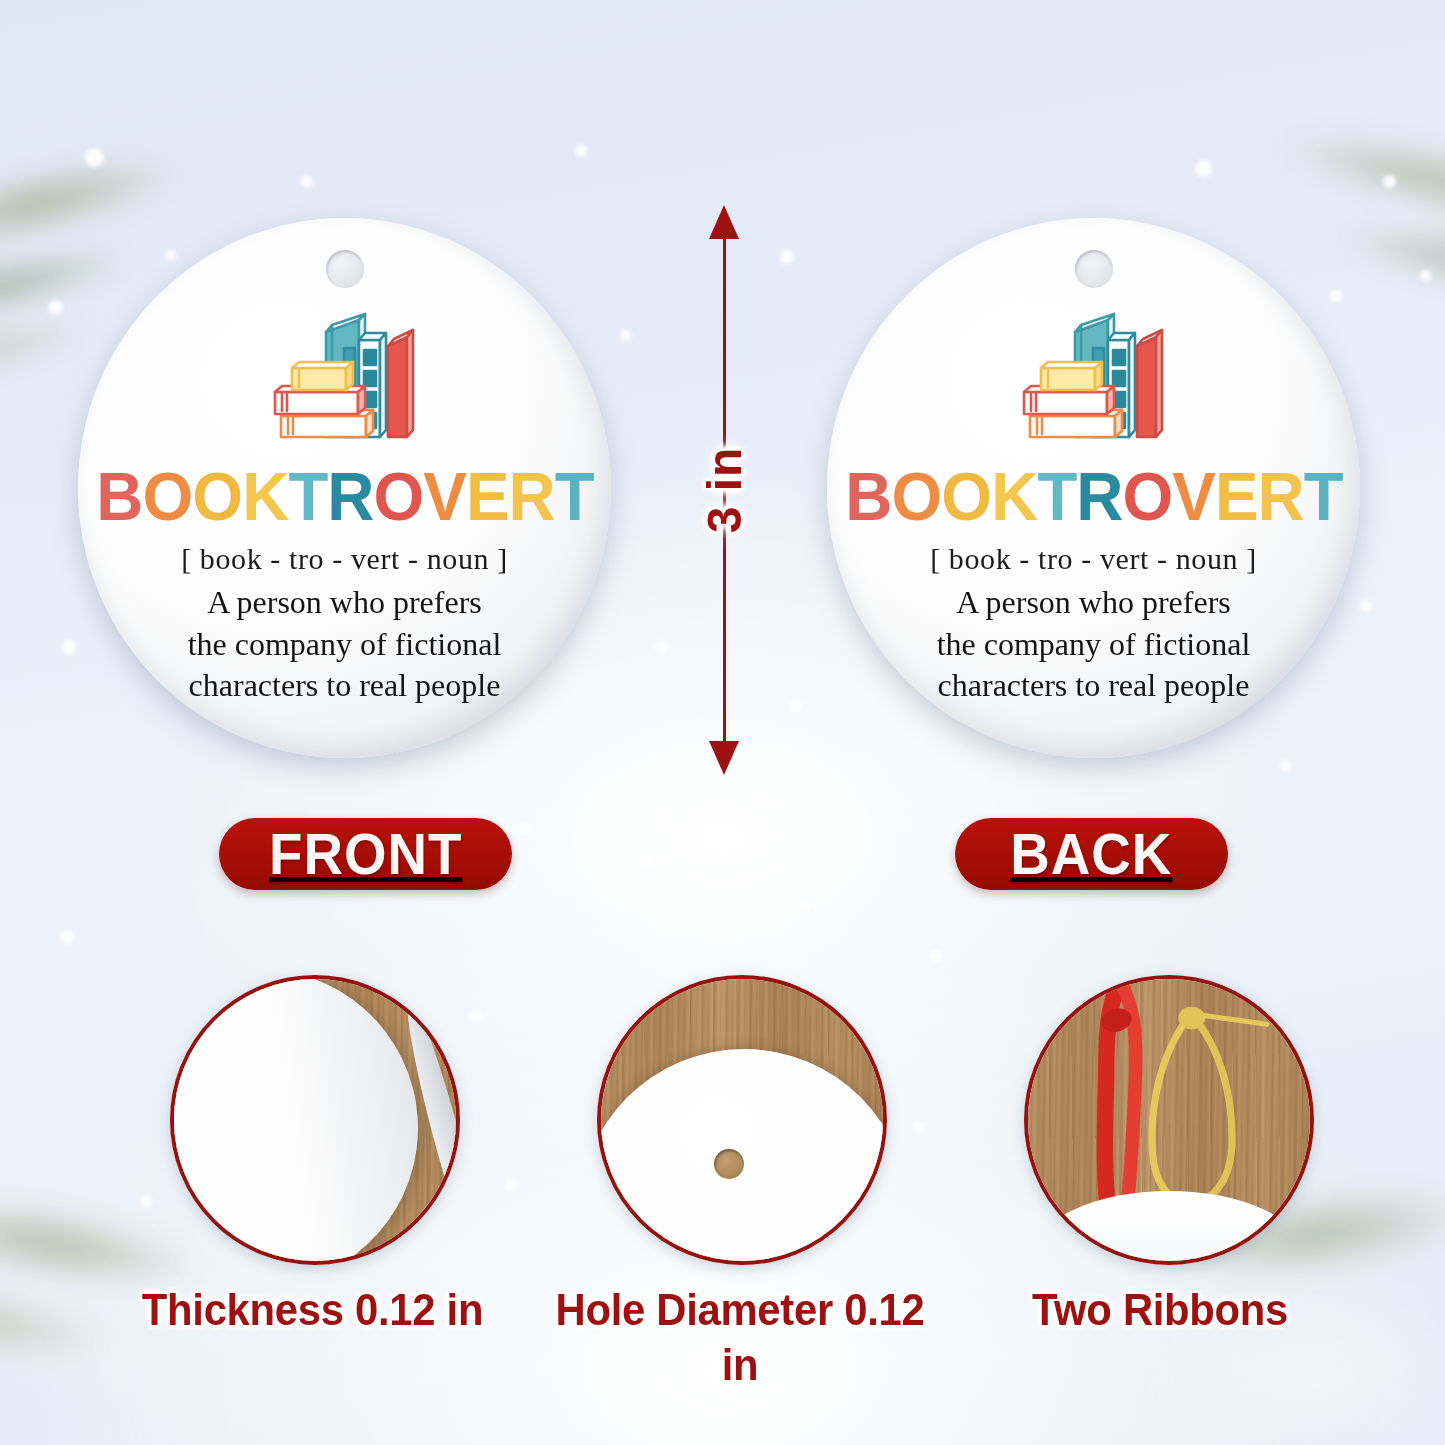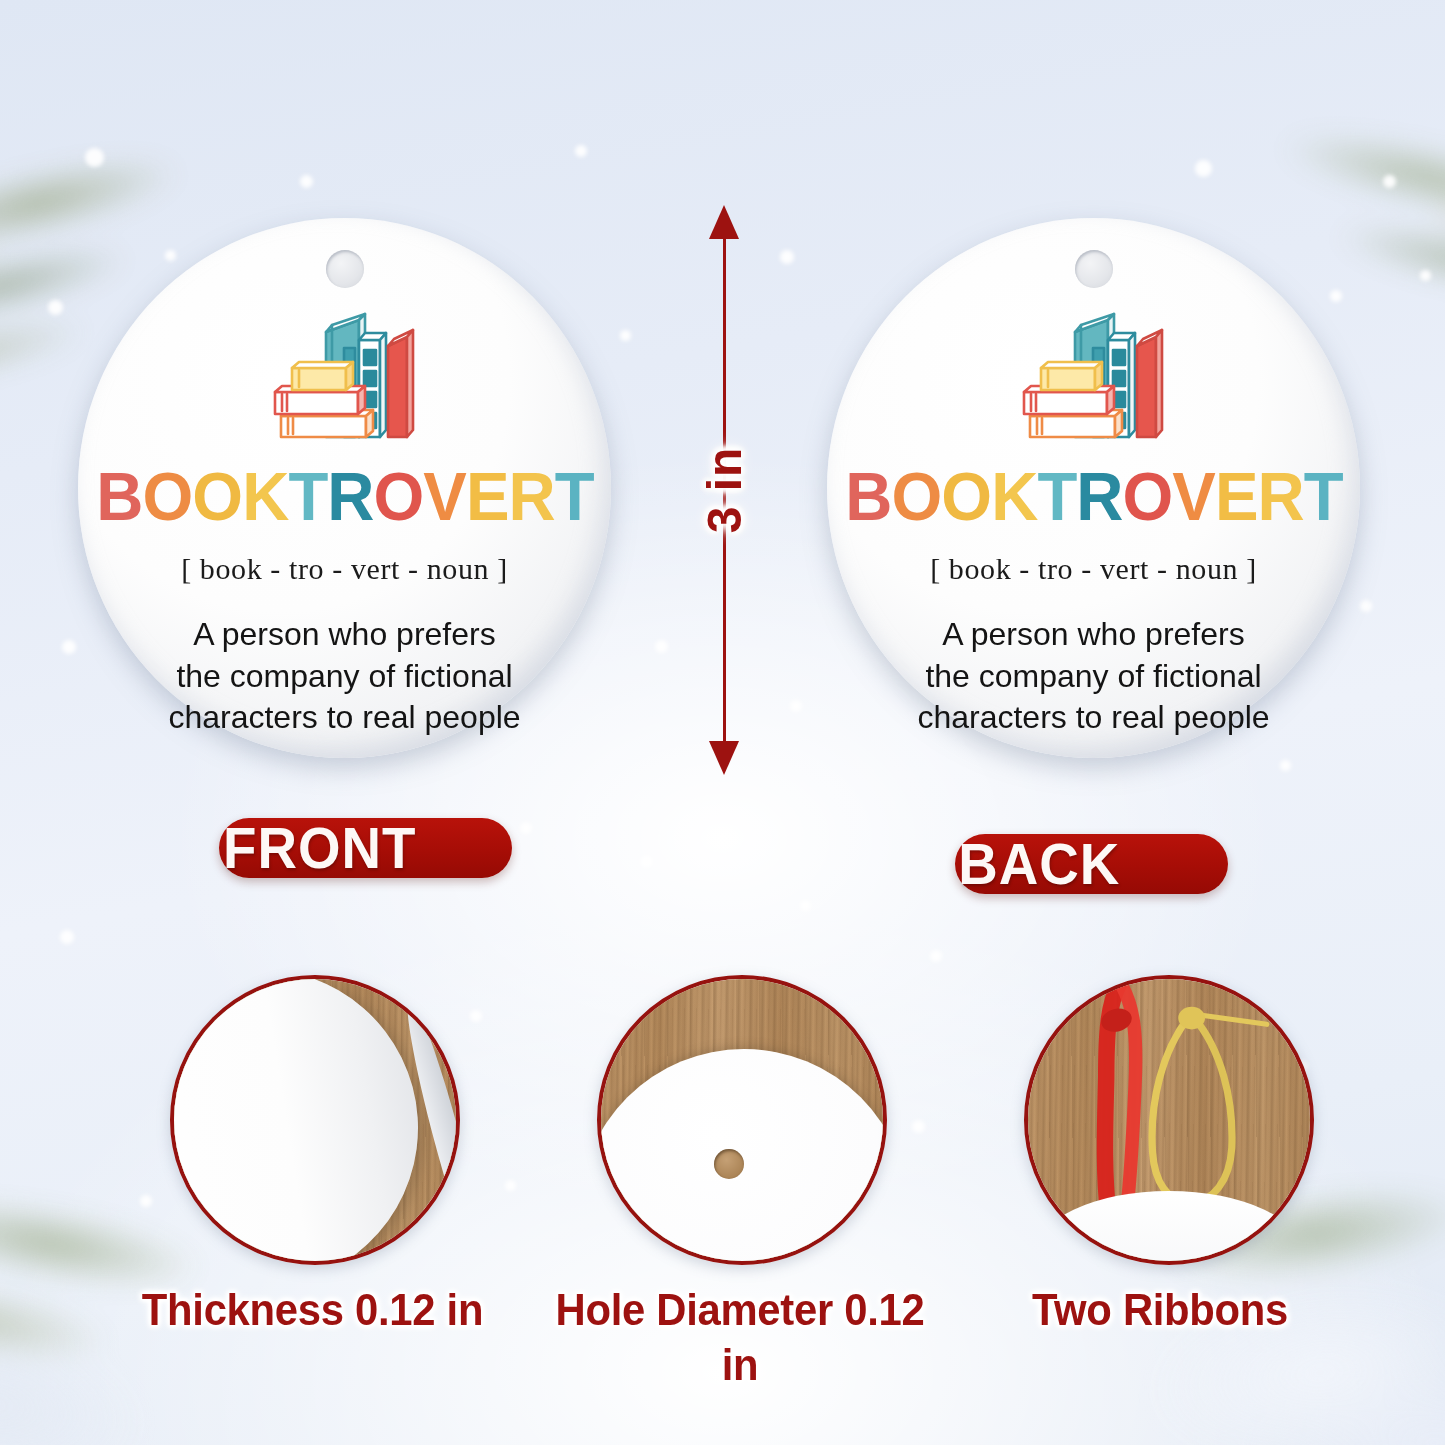--- a/index.html
+++ b/index.html
@@ -67,48 +67,48 @@
     box-shadow:inset 1px 2px 3px rgba(150,157,170,.6);}
 
   .art{position:absolute;left:0;right:0;top:88px;display:flex;flex-direction:column;align-items:center;}
 
   .books{width:196px;height:150px;display:block;}
 
   .brand{margin-top:6px;font-family:"Liberation Sans",sans-serif;font-weight:bold;
     font-size:68px;letter-spacing:-1px;line-height:1;display:flex;transform:scaleX(.96);}
   .brand span{display:inline-block;}
 
-  .phon{margin-top:22px;font-family:"Liberation Serif",serif;font-size:30px;color:#1b1b1b;
+  .phon{margin-top:12px;font-family:"Liberation Serif",serif;font-size:30px;color:#1b1b1b;
     letter-spacing:.6px;white-space:nowrap;}
-  .defn{margin-top:28px;font-family:Liberation Sans, sans-serif;font-size:32px;color:#141414;
+  .defn{margin-top:6px;font-family:Liberation Serif, serif;font-size:32px;color:#141414;
     line-height:1.30;text-align:center;}
 
   
   .dim{position:absolute;left:722px;top:205px;height:570px;width:4px;z-index:30;}
   .dim-line{position:absolute;left:1px;top:24px;bottom:24px;width:3px;background:#9d1210;}
   .dim-arrow{position:absolute;left:50%;transform:translateX(-50%);width:0;height:0;
     border-left:15px solid transparent;border-right:15px solid transparent;}
   .dim-arrow.up{top:0;border-bottom:34px solid #9d1210;}
   .dim-arrow.down{bottom:0;border-top:34px solid #9d1210;}
   .dim-label{position:absolute;left:50%;top:50%;transform:translate(-50%,-50%) rotate(-90deg);
     font-family:"Liberation Sans",sans-serif;font-weight:bold;font-size:48px;color:#9d1210;
     white-space:nowrap;letter-spacing:1px;
     text-shadow:0 0 8px #fff,0 0 8px #fff,0 0 14px #fff,3px 0 6px #fff,-3px 0 6px #fff,
                 0 3px 6px #fff,0 -3px 6px #fff,0 0 20px #fff;}
 
   
-  .badge{position:absolute;height:60px;border-radius:37px;
+  .badge{position:absolute;height:72px;border-radius:37px;
     background:linear-gradient(180deg,#b8120a 0%,#a60d06 55%,#960a04 100%);
-    display:flex;align-items:center;justify-content:flex-start;
-    box-shadow:0 4px 10px rgba(90,20,15,.28);z-index:25;}
+    display:flex;align-items:center;justify-content:center;
+    box-shadow:0 4px 10px rgba(90,20,15,.28);z-index:25;text-decoration:underline;}
   .badge-text{color:#fdf8f6;font-weight:bold;font-size:57px;letter-spacing:1px;
     font-family:"Liberation Sans",sans-serif;transform:scaleX(.96);
     text-shadow:1px 2px 3px rgba(0,0,0,.25);line-height:1;}
   .badge.front{left:219px;top:818px;width:293px;}
-  .badge.back{left:955px;top:818px;width:273px;margin-top:16px;}
+  .badge.back{left:955px;top:818px;width:273px;}
 
   
   .detail{position:absolute;border-radius:50%;overflow:hidden;
     border:4px solid #96120f;box-shadow:0 4px 14px rgba(100,115,140,.28);}
   .wood{position:absolute;inset:0;
     background:
       repeating-linear-gradient(91deg,
         rgba(110,74,40,.22) 0px, rgba(110,74,40,.06) 2px, rgba(160,115,66,.03) 4px,
         rgba(96,64,34,.20) 6px, rgba(175,128,78,.02) 9px, rgba(120,80,44,.16) 12px),
       repeating-linear-gradient(89.3deg,

